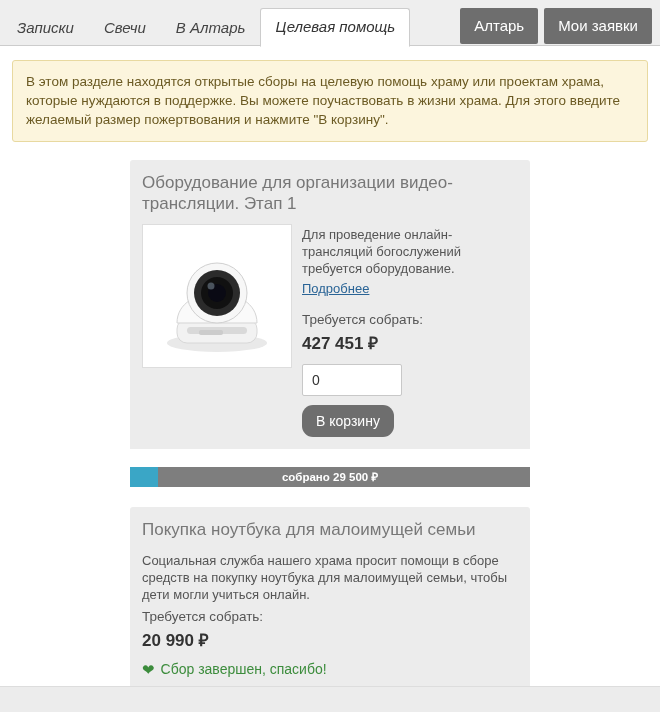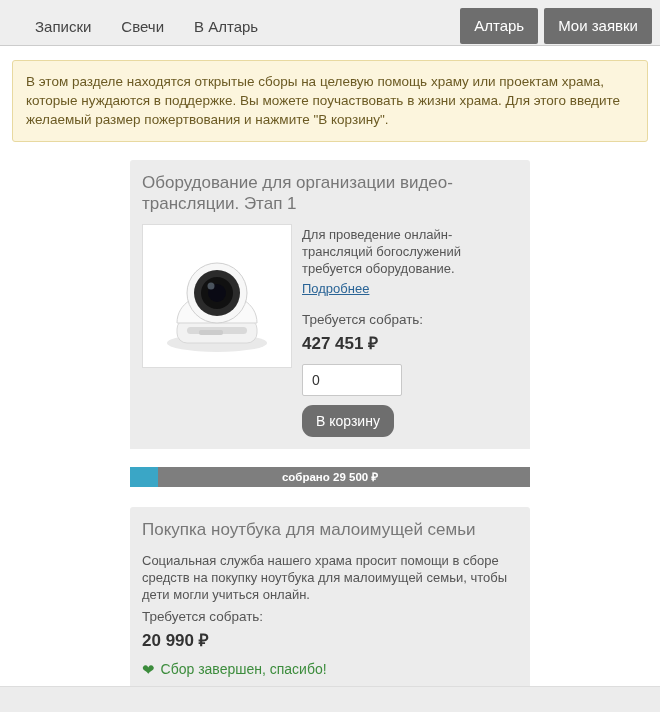--- a/index.html
+++ b/index.html
@@ -20,25 +20,26 @@
   .tabbar {
     position: relative;
     height: 46px;
     background: #eeeeee;
     border-bottom: 1px solid #cccccc;
     box-sizing: border-box;
     padding: 0;
   }
   .tabs-left {
     position: absolute;
-    left: 20px;
+    left: 2px;
     top: 8px;
     display: flex;
     align-items: flex-end;
     gap: 0px;
+    font-style: italic;
   }
   .tab {
     display: block;
     padding: 9px 14px 10px 14px;
     font-size: 15px;
     color: #444444;
     background: transparent;
     border: 1px solid transparent;
     border-bottom: none;
     cursor: pointer;
@@ -230,20 +231,21 @@
   }
 </style>
 </head>
 <body>
 
 <div class="tabbar">
   <div class="tabs-left">
     <div class="tab">Записки</div>
     <div class="tab">Свечи</div>
     <div class="tab">В Алтарь</div>
+    <div class="tab active">Целевая помощь</div>
   </div>
   <div class="tabs-right">
     <button class="btn-dark">Алтарь</button>
     <button class="btn-dark">Мои заявки</button>
   </div>
 </div>
 
 <div class="notice">В этом разделе находятся открытые сборы на целевую помощь храму или проектам храма, которые нуждаются в поддержке. Вы можете поучаствовать в жизни храма. Для этого введите желаемый размер пожертвования и нажмите "В корзину".</div>
 
 <div class="cards">

